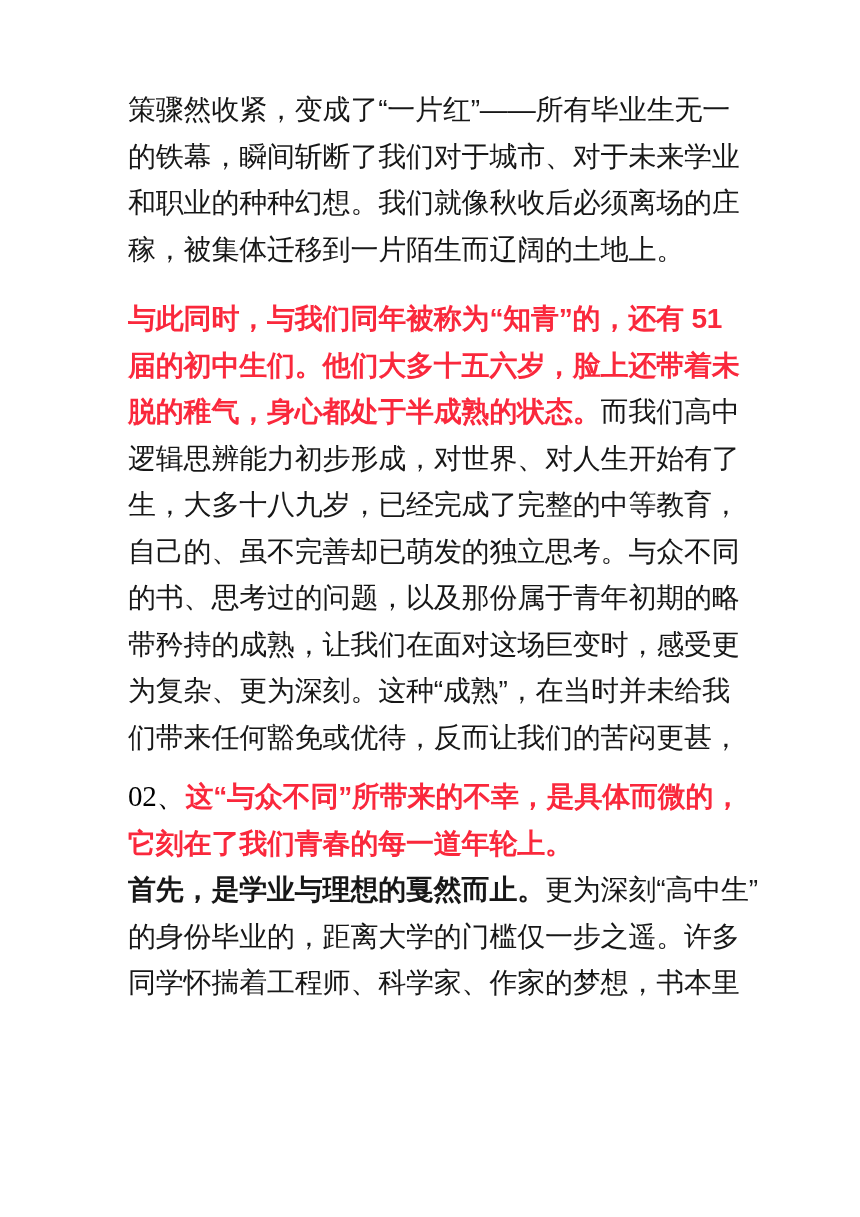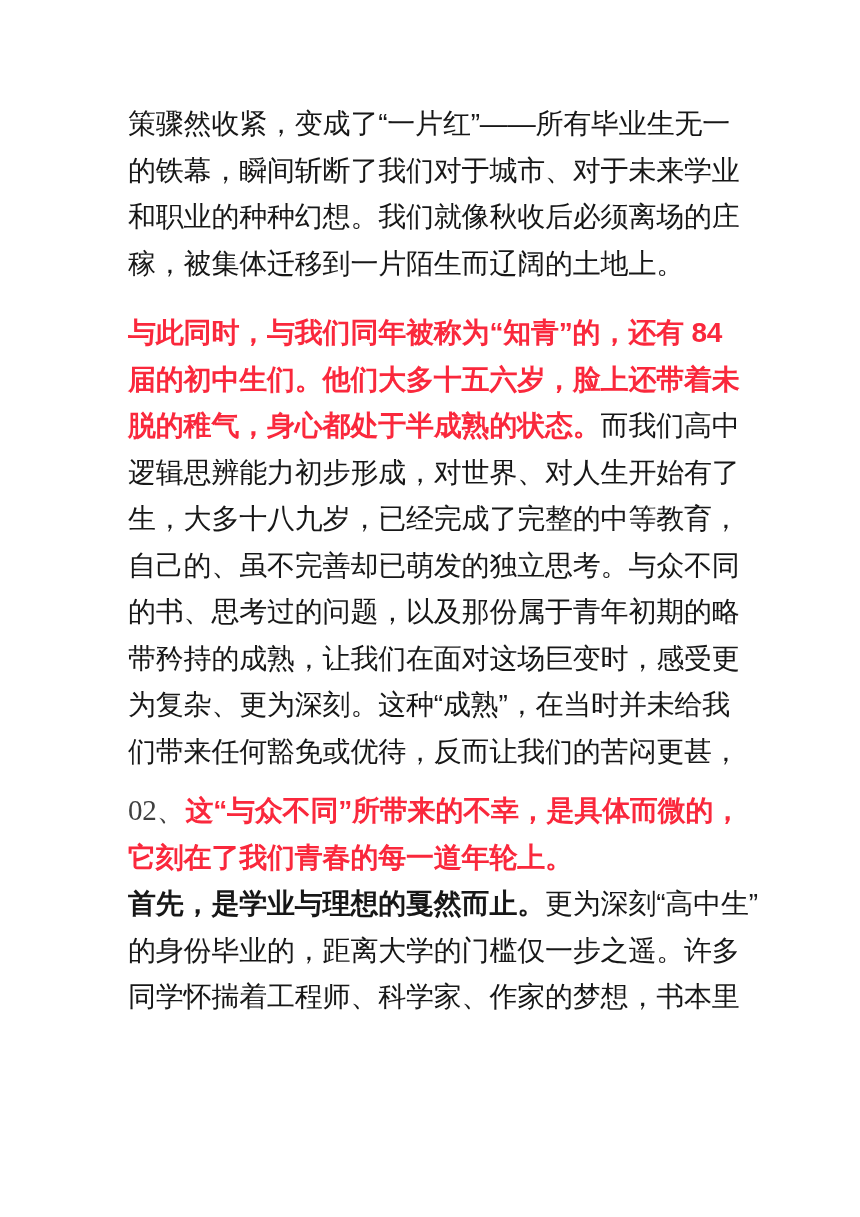--- a/index.html
+++ b/index.html
@@ -9,61 +9,61 @@
   body {
     width: 860px;
     height: 1217px;
     background: #ffffff;
     overflow: hidden;
     font-family: "Liberation Sans", sans-serif;
   }
   .article {
     position: absolute;
     left: 128px;
-    top: 101px;
+    top: 87px;
     width: 616px;
   }
   .ln {
     font-size: 28px;
     line-height: 46.5px;
     letter-spacing: -0.2px;
     white-space: nowrap;
     color: #171717;
   }
   .red {
     color: #fa283c;
     font-weight: bold;
   }
   .bold {
     font-weight: bold;
     margin-top: 8px;
   }
   .serif-num {
     font-family: "Liberation Serif", serif;
     font-weight: normal;
-    color: #404040;
+    color: #000000;
     font-size: 29px;
   }
   .para-2 { margin-top: 23px; }
   .section-2 { margin-top: 12px; }
 </style>
 </head>
 <body>
 
 <div class="article">
 
   <div>
     <div class="ln">策骤然收紧，变成了“一片红”——所有毕业生无一</div>
     <div class="ln">的铁幕，瞬间斩断了我们对于城市、对于未来学业</div>
     <div class="ln">和职业的种种幻想。我们就像秋收后必须离场的庄</div>
     <div class="ln">稼，被集体迁移到一片陌生而辽阔的土地上。</div>
   </div>
 
   <div class="para-2">
-    <div class="ln red">与此同时，与我们同年被称为“知青”的，还有 84</div>
+    <div class="ln red">与此同时，与我们同年被称为“知青”的，还有 51</div>
     <div class="ln red">届的初中生们。他们大多十五六岁，脸上还带着未</div>
     <div class="ln">
       <span class="red">脱的稚气，身心都处于半成熟的状态。</span><span>而我们高中</span>
     </div>
     <div class="ln">逻辑思辨能力初步形成，对世界、对人生开始有了</div>
     <div class="ln">生，大多十八九岁，已经完成了完整的中等教育，</div>
     <div class="ln">自己的、虽不完善却已萌发的独立思考。与众不同</div>
     <div class="ln">的书、思考过的问题，以及那份属于青年初期的略</div>
     <div class="ln">带矜持的成熟，让我们在面对这场巨变时，感受更</div>
     <div class="ln">为复杂、更为深刻。这种“成熟”，在当时并未给我</div>

